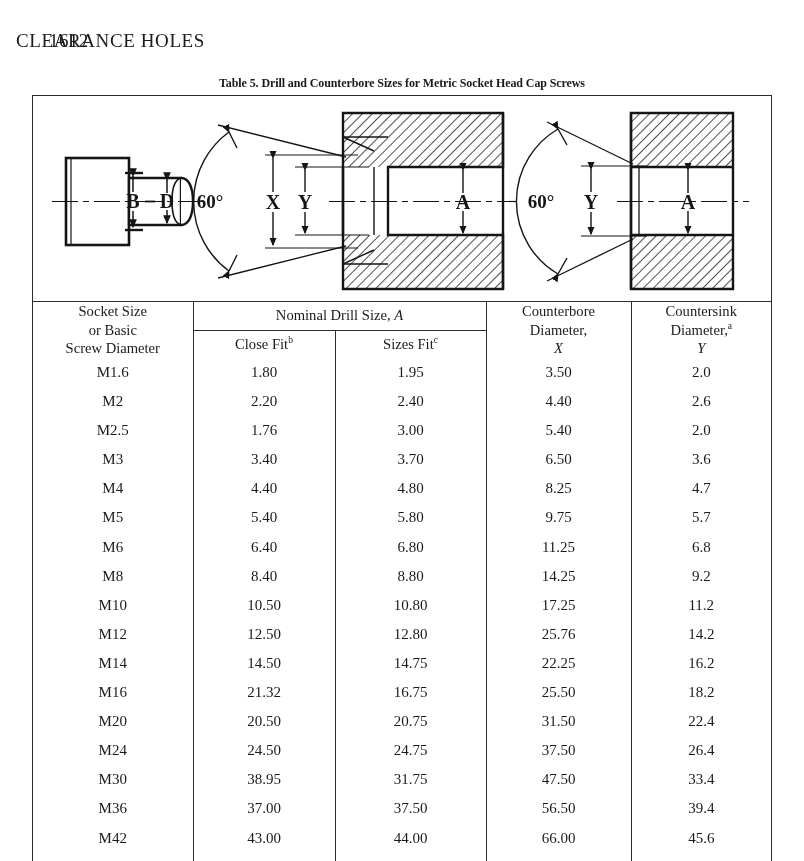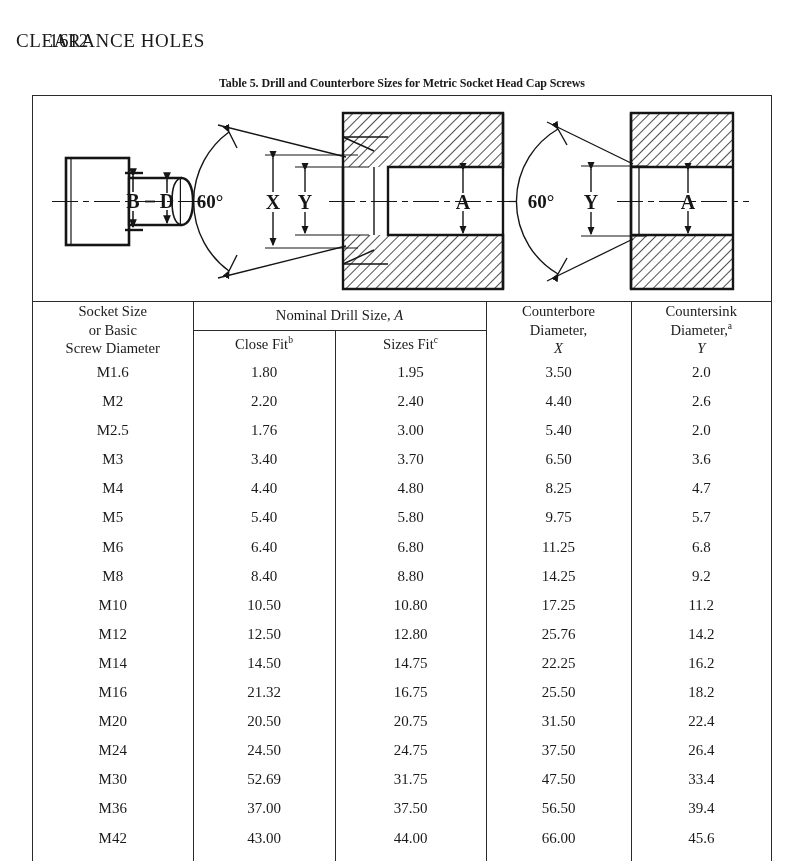--- a/index.html
+++ b/index.html
@@ -375,21 +375,21 @@
         </tr>
         <tr>
           <td>M24</td>
           <td class="vline-l">24.50</td>
           <td class="vline-l">24.75</td>
           <td class="vline-l">37.50</td>
           <td class="vline-l">26.4</td>
         </tr>
         <tr>
           <td>M30</td>
-          <td class="vline-l">52.69</td>
+          <td class="vline-l">38.95</td>
           <td class="vline-l">31.75</td>
           <td class="vline-l">47.50</td>
           <td class="vline-l">33.4</td>
         </tr>
         <tr>
           <td>M36</td>
           <td class="vline-l">37.00</td>
           <td class="vline-l">37.50</td>
           <td class="vline-l">56.50</td>
           <td class="vline-l">39.4</td>

